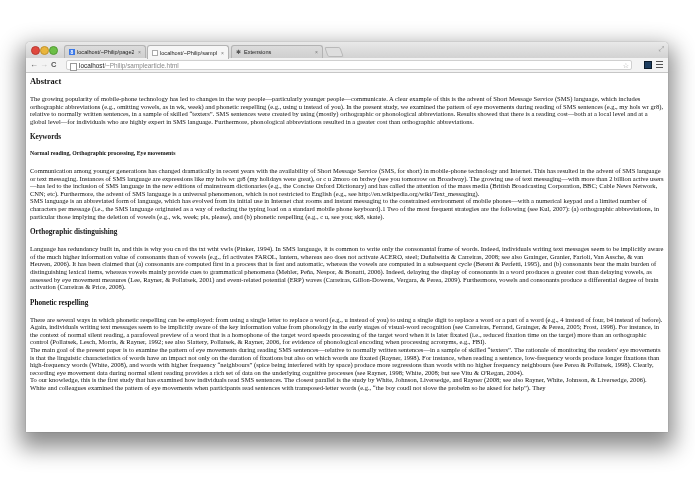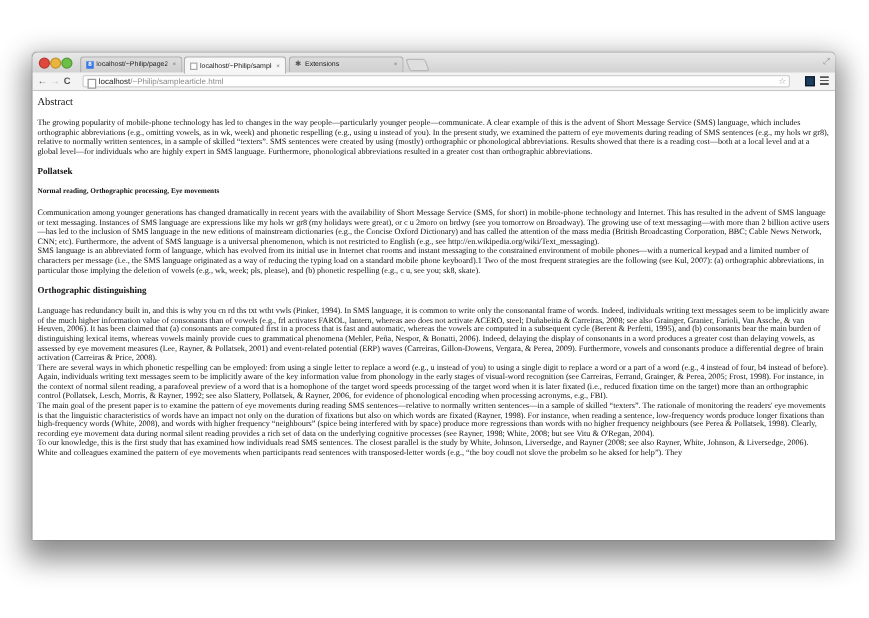--- a/index.html
+++ b/index.html
@@ -61,21 +61,21 @@
   .omnibox .star { position: absolute; right: 2px; top: 0; color: #999; font-size: 7px; }
   .ext-icon { position: absolute; right: 16px; top: 3px; width: 8px; height: 8px; background: #1d3d5f; border: 1px solid #0b1a2a; box-sizing: border-box; }
   .menu-icon { position: absolute; right: 5px; top: 3px; width: 7px; height: 7px;
     background: linear-gradient(#555 0 1.4px, transparent 1.4px 2.8px, #555 2.8px 4.2px, transparent 4.2px 5.6px, #555 5.6px 7px); }
   .content {
     position: absolute; left: 0; top: 31px; right: 0; bottom: 0; background: #fff;
     padding: 4px 4px 0 4px; box-sizing: border-box;
     font-family: "Liberation Serif", serif; color: #111; font-size: 6.55px; line-height: 7.6px;
     overflow: hidden;
   }
-  .content h2 { font-size: 8.4px; margin: 0 0 8px 0; font-weight: normal; line-height: 10px; }
+  .content h2 { font-size: 8.4px; margin: 0 0 8px 0; font-weight: bold; line-height: 10px; }
   .content h3 { font-size: 7.2px; margin: 8px 0 8px 0; font-weight: bold; line-height: 9px; }
   .content p { margin: 0; }
   .content .kw { font-weight: bold; font-size: 5.8px; margin-bottom: 9px; }
 </style>
 </head>
 <body>
 
 <div class="window">
   <div class="titlebar">
     <span class="traffic close"></span>
@@ -110,23 +110,24 @@
       <span class="host">localhost</span><span>/~Philip/samplearticle.html</span>
       <span class="star">☆</span>
     </div>
     <span class="ext-icon"></span>
     <span class="menu-icon"></span>
   </div>
 
   <div class="content">
     <h2>Abstract</h2>
     <p>The growing popularity of mobile-phone technology has led to changes in the way people—particularly younger people—communicate. A clear example of this is the advent of Short Message Service (SMS) language, which includes orthographic abbreviations (e.g., omitting vowels, as in wk, week) and phonetic respelling (e.g., using u instead of you). In the present study, we examined the pattern of eye movements during reading of SMS sentences (e.g., my hols wr gr8), relative to normally written sentences, in a sample of skilled “texters”. SMS sentences were created by using (mostly) orthographic or phonological abbreviations. Results showed that there is a reading cost—both at a local level and at a global level—for individuals who are highly expert in SMS language. Furthermore, phonological abbreviations resulted in a greater cost than orthographic abbreviations.</p>
-    <h3>Pollatsek</h3>
+    <h3>Keywords</h3>
     <p class="kw">Normal reading, Orthographic processing, Eye movements</p>
     <p>Communication among younger generations has changed dramatically in recent years with the availability of Short Message Service (SMS, for short) in mobile-phone technology and Internet. This has resulted in the advent of SMS language or text messaging. Instances of SMS language are expressions like my hols wr gr8 (my holidays were great), or c u 2moro on brdwy (see you tomorrow on Broadway). The growing use of text messaging—with more than 2 billion active users—has led to the inclusion of SMS language in the new editions of mainstream dictionaries (e.g., the Concise Oxford Dictionary) and has called the attention of the mass media (British Broadcasting Corporation, BBC; Cable News Network, CNN; etc). Furthermore, the advent of SMS language is a universal phenomenon, which is not restricted to English (e.g., see http://en.wikipedia.org/wiki/Text_messaging).</p>
     <p>SMS language is an abbreviated form of language, which has evolved from its initial use in Internet chat rooms and instant messaging to the constrained environment of mobile phones—with a numerical keypad and a limited number of characters per message (i.e., the SMS language originated as a way of reducing the typing load on a standard mobile phone keyboard).1 Two of the most frequent strategies are the following (see Kul, 2007): (a) orthographic abbreviations, in particular those implying the deletion of vowels (e.g., wk, week; pls, please), and (b) phonetic respelling (e.g., c u, see you; sk8, skate).</p>
     <h3>Orthographic distinguishing</h3>
     <p>Language has redundancy built in, and this is why you cn rd ths txt wtht vwls (Pinker, 1994). In SMS language, it is common to write only the consonantal frame of words. Indeed, individuals writing text messages seem to be implicitly aware of the much higher information value of consonants than of vowels (e.g., frl activates FAROL, lantern, whereas aeo does not activate ACERO, steel; Duñabeitia &amp; Carreiras, 2008; see also Grainger, Granier, Farioli, Van Assche, &amp; van Heuven, 2006). It has been claimed that (a) consonants are computed first in a process that is fast and automatic, whereas the vowels are computed in a subsequent cycle (Berent &amp; Perfetti, 1995), and (b) consonants bear the main burden of distinguishing lexical items, whereas vowels mainly provide cues to grammatical phenomena (Mehler, Peña, Nespor, &amp; Bonatti, 2006). Indeed, delaying the display of consonants in a word produces a greater cost than delaying vowels, as assessed by eye movement measures (Lee, Rayner, &amp; Pollatsek, 2001) and event-related potential (ERP) waves (Carreiras, Gillon-Dowens, Vergara, &amp; Perea, 2009). Furthermore, vowels and consonants produce a differential degree of brain activation (Carreiras &amp; Price, 2008).</p>
+    <h3>Phonetic respelling</h3>
     <p>There are several ways in which phonetic respelling can be employed: from using a single letter to replace a word (e.g., u instead of you) to using a single digit to replace a word or a part of a word (e.g., 4 instead of four, b4 instead of before). Again, individuals writing text messages seem to be implicitly aware of the key information value from phonology in the early stages of visual-word recognition (see Carreiras, Ferrand, Grainger, &amp; Perea, 2005; Frost, 1998). For instance, in the context of normal silent reading, a parafoveal preview of a word that is a homophone of the target word speeds processing of the target word when it is later fixated (i.e., reduced fixation time on the target) more than an orthographic control (Pollatsek, Lesch, Morris, &amp; Rayner, 1992; see also Slattery, Pollatsek, &amp; Rayner, 2006, for evidence of phonological encoding when processing acronyms, e.g., FBI).</p>
     <p>The main goal of the present paper is to examine the pattern of eye movements during reading SMS sentences—relative to normally written sentences—in a sample of skilled “texters”. The rationale of monitoring the readers' eye movements is that the linguistic characteristics of words have an impact not only on the duration of fixations but also on which words are fixated (Rayner, 1998). For instance, when reading a sentence, low-frequency words produce longer fixations than high-frequency words (White, 2008), and words with higher frequency “neighbours” (spice being interfered with by space) produce more regressions than words with no higher frequency neighbours (see Perea &amp; Pollatsek, 1998). Clearly, recording eye movement data during normal silent reading provides a rich set of data on the underlying cognitive processes (see Rayner, 1998; White, 2008; but see Vitu &amp; O'Regan, 2004).</p>
     <p>To our knowledge, this is the first study that has examined how individuals read SMS sentences. The closest parallel is the study by White, Johnson, Liversedge, and Rayner (2008; see also Rayner, White, Johnson, &amp; Liversedge, 2006). White and colleagues examined the pattern of eye movements when participants read sentences with transposed-letter words (e.g., “the boy coudl not slove the probelm so he aksed for help”). They</p>
   </div>
 </div>
 
 </body></html>

